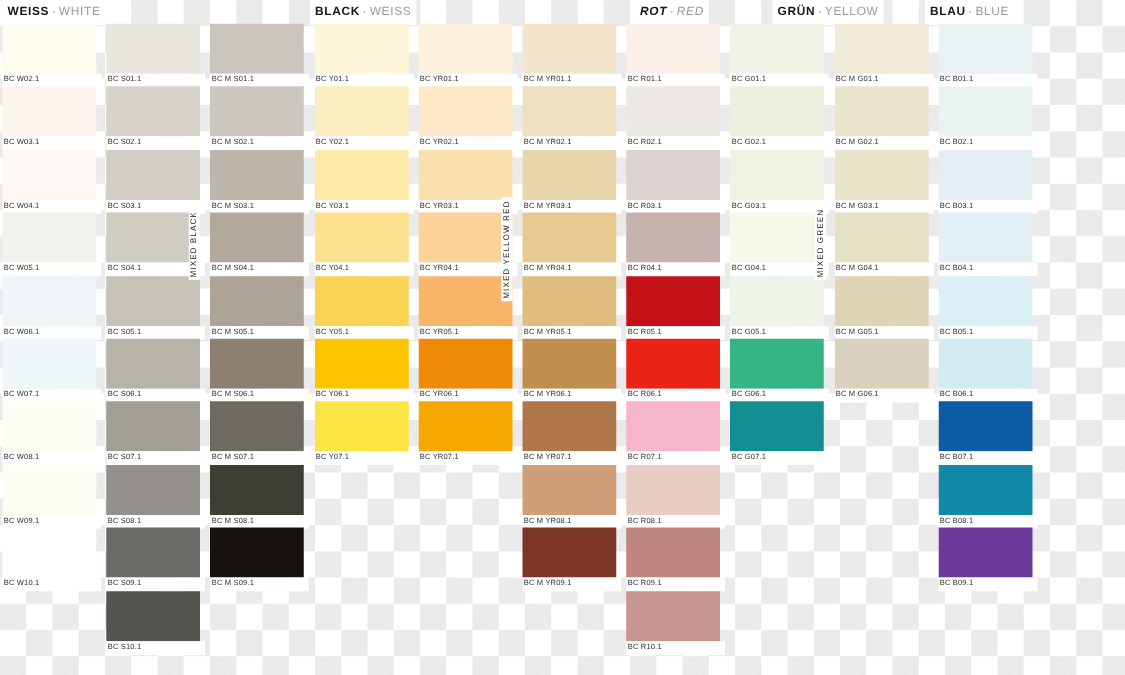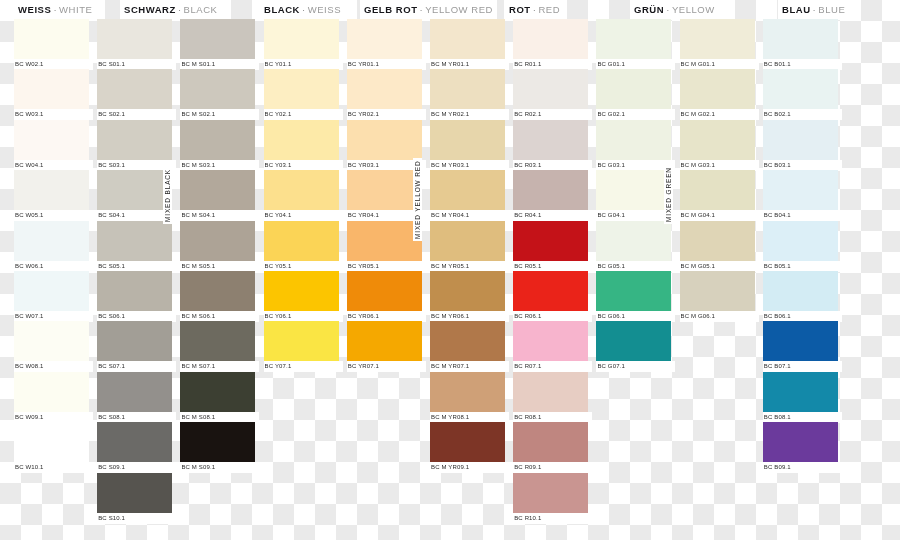--- a/index.html
+++ b/index.html
@@ -6,21 +6,21 @@
   body{
     width:900px;height:540px;overflow:hidden;
     font-family:"Liberation Sans",sans-serif;
     background-color:#ffffff;
     background-image:
       linear-gradient(45deg,#eaeaea 25%,transparent 25%,transparent 75%,#eaeaea 75%),
       linear-gradient(45deg,#eaeaea 25%,transparent 25%,transparent 75%,#eaeaea 75%);
     background-size:42px 42px;
     background-position:0 0,21px 21px;
   }
-  #chart{position:relative;width:740px;height:540px;margin-left:12px;}
+  #chart{position:relative;width:740px;height:540px;}
 
   .hdr{
     position:absolute;top:0;height:20px;line-height:20px;
     white-space:nowrap;font-size:9.5px;letter-spacing:.55px;
     background:#ffffff;padding:0 4px;
   }
   .hdr .de{font-weight:700;color:#16161a;}
   .hdr .sep{color:#8a8a8a;font-weight:400;padding:0 2px;}
   .hdr .en{color:#9a9a9a;font-weight:400;}
 
@@ -42,26 +42,24 @@
     white-space:nowrap;transform-origin:left bottom;
     transform:rotate(-90deg);
     background:#ffffff;padding:1px 2px;
   }
 </style>
 </head>
 <body>
 
 <div id="chart">
     <div class="hdr" style="left: 2px;"><span class="de">WEISS</span><span class="sep">·</span><span class="en">WHITE</span></div>
-    <div class="hdr" style="left: 108px;"><span class="de">SCHWARZ</span><span class="sep">·</span><span class="en">BLACK</span></div>
     <div class="hdr" style="left: 248px;"><span class="de">BLACK</span><span class="sep">·</span><span class="en">WEISS</span></div>
-    <div class="hdr" style="left: 348px;"><span class="de">GELB ROT</span><span class="sep">·</span><span class="en">YELLOW RED</span></div>
-    <div class="hdr" style="left: 493px;"><span class="de">ROT</span><span class="sep">·</span><span class="en">RED</span></div>
+    <div class="hdr" style="left: 508px; font-style: italic;"><span class="de">ROT</span><span class="sep">·</span><span class="en">RED</span></div>
     <div class="hdr" style="left: 618px;"><span class="de">GRÜN</span><span class="sep">·</span><span class="en">YELLOW</span></div>
-    <div class="hdr" style="left: 766px;"><span class="de">BLAU</span><span class="sep">·</span><span class="en">BLUE</span></div>
+    <div class="hdr" style="left: 740px;"><span class="de">BLAU</span><span class="sep">·</span><span class="en">BLUE</span></div>
     <div class="swatch" style="left: 2px; top: 19px;">
       <div class="chip" style="background: rgb(253, 252, 239); width: 75px; height: 40px;"></div>
       <div class="lab">BC W02.1</div>
     </div>
     <div class="swatch" style="left: 2px; top: 69.4px;">
       <div class="chip" style="background: rgb(253, 246, 238); width: 75px; height: 40px;"></div>
       <div class="lab">BC W03.1</div>
     </div>
     <div class="swatch" style="left: 2px; top: 119.8px;">
       <div class="chip" style="background: rgb(253, 248, 243); width: 75px; height: 40px;"></div>

